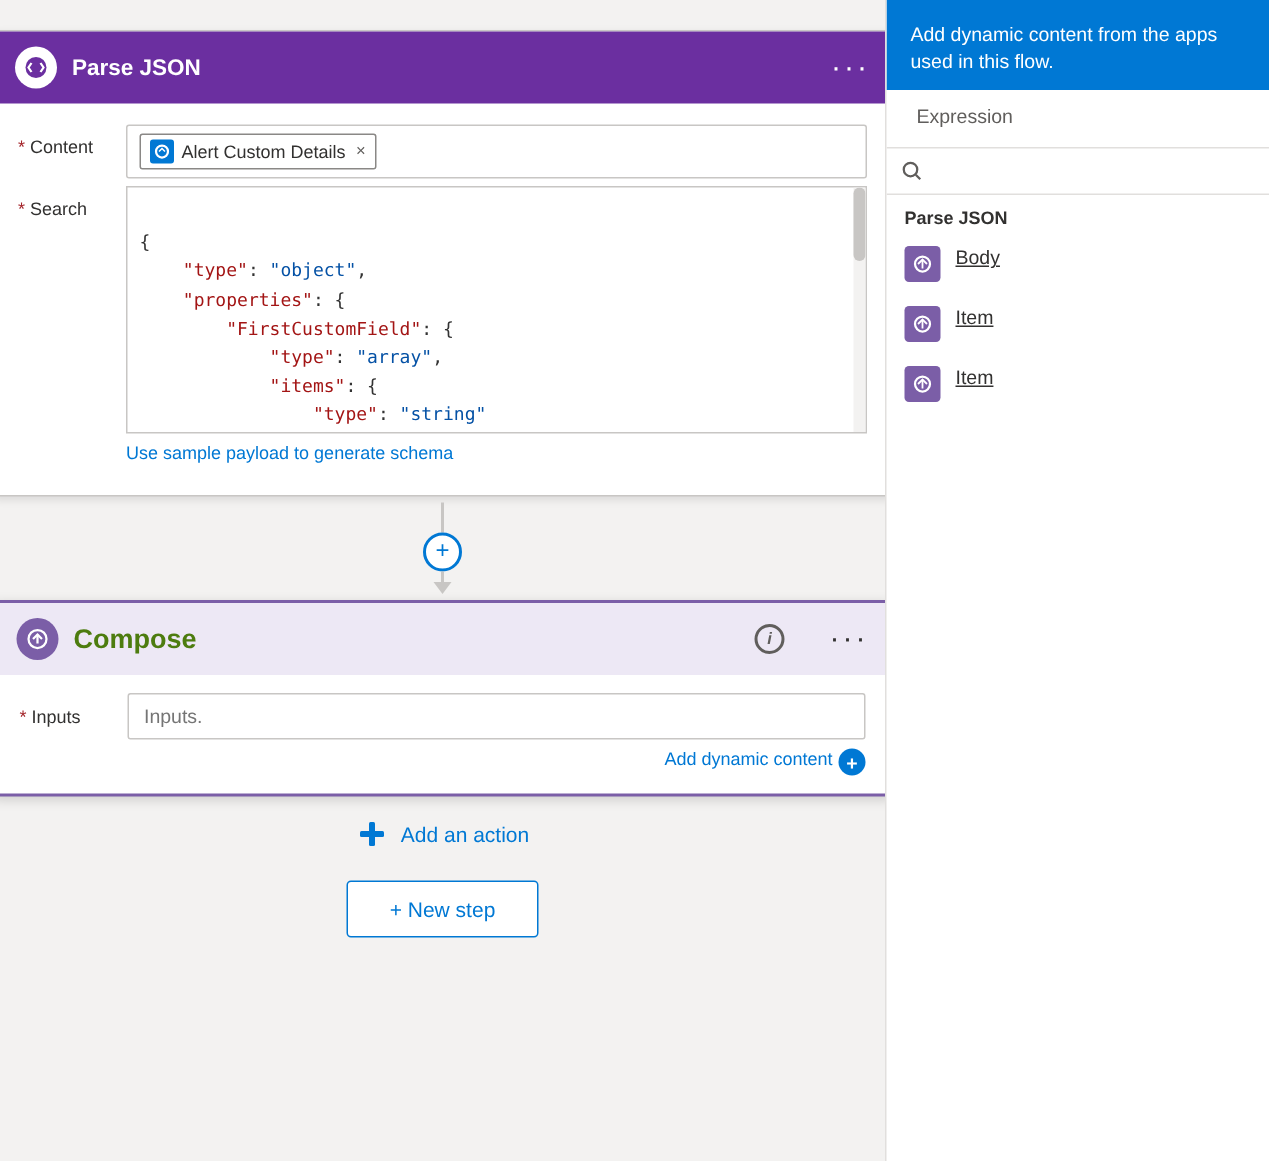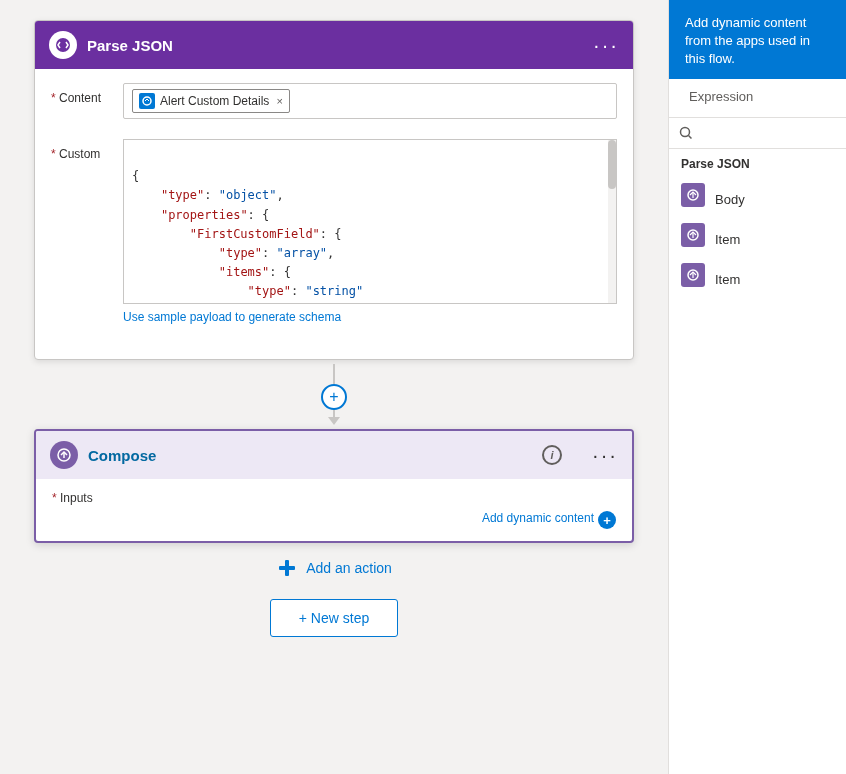--- a/index.html
+++ b/index.html
@@ -70,21 +70,21 @@
       letter-spacing: 2px;
     }
 
     .card-body {
       padding: 14px 16px;
     }
 
     .field-row {
       display: flex;
       align-items: flex-start;
-      margin-bottom: 20px;
+      margin-bottom: 5px;
       gap: 12px;
     }
 
     .field-label {
       font-size: 12px;
       color: #323130;
       min-width: 60px;
       padding-top: 8px;
       font-weight: 400;
     }
@@ -214,22 +214,22 @@
       height: 28px;
       background: #7b5ea7;
       border-radius: 50%;
       display: flex;
       align-items: center;
       justify-content: center;
       flex-shrink: 0;
     }
 
     .compose-title {
-      color: #0369a1;
-      font-size: 15px;
+      color: #4d7c0f;
+      font-size: 18px;
       font-weight: 600;
       flex: 1;
     }
 
     .info-icon {
       width: 20px;
       height: 20px;
       border: 2px solid #605e5c;
       border-radius: 50%;
       display: flex;
@@ -334,21 +334,21 @@
       color: #0078d4;
       font-size: 14px;
       cursor: pointer;
       display: flex;
       align-items: flex-end;
       gap: 6px;
     }
 
     
     .right-panel {
-      width: 178px;
+      width: 256px;
       background: white;
       border-left: 1px solid #e1dfdd;
       display: flex;
       flex-direction: column;
       height: 774px;
       overflow: hidden;
     }
 
     .panel-header {
       background: #0078d4;
@@ -400,26 +400,27 @@
 
     .panel-section-label {
       padding: 8px 12px 4px;
       font-size: 12px;
       color: #323130;
       font-weight: 600;
     }
 
     .panel-item {
       display: flex;
-      align-items: flex-end;
+      align-items: flex-start;
       gap: 10px;
       padding: 8px 12px;
       cursor: pointer;
       font-size: 13px;
       color: #323130;
+      text-decoration: underline;
     }
 
     .panel-item-icon {
       width: 24px;
       height: 24px;
       background: #7b5ea7;
       border-radius: 3px;
       display: flex;
       align-items: center;
       justify-content: center;
@@ -493,21 +494,21 @@
                   <path d="M3 5 L5 3 L7 5" stroke="white" stroke-width="1" fill="none"></path>
                 </svg>
             </div>
             <span>Alert Custom Details</span>
             <span class="tag-close">×</span>
           </div>
         </div>
       </div>
 
       <div class="field-row" style="align-items:flex-start;">
-        <span class="field-label" style="font-size:12px;color:#323130;padding-top:8px;">Custom</span>
+        <span class="field-label" style="font-size:12px;color:#323130;padding-top:8px;">Search</span>
         <div class="schema-container">
           <div class="schema-scroll-wrapper">
             <div class="schema-inner" style="padding-right:16px;">
 <span class="json-brace">{</span>
     <span class="json-key">"type"</span><span class="json-colon">: </span><span class="json-value">"object"</span><span class="json-brace">,</span>
     <span class="json-key">"properties"</span><span class="json-colon">: {</span>
         <span class="json-key">"FirstCustomField"</span><span class="json-colon">: {</span>
             <span class="json-key">"type"</span><span class="json-colon">: </span><span class="json-value">"array"</span><span class="json-brace">,</span>
             <span class="json-key">"items"</span><span class="json-colon">: {</span>
                 <span class="json-key">"type"</span><span class="json-colon">: </span><span class="json-value">"string"</span>
@@ -541,20 +542,21 @@
         </svg>
       </div>
       <span class="compose-title">Compose</span>
       <div class="info-icon">i</div>
       <span style="width:10px;"></span>
       <span class="card-menu" style="color:#323130;">···</span>
     </div>
     <div class="compose-body">
       <div class="inputs-row">
         <span class="inputs-label">Inputs</span>
+        <input class="inputs-field" placeholder="Inputs." style="">
       </div>
       <div class="add-dynamic-row">
         <button class="add-dynamic-btn">
           <span>Add dynamic content</span>
           <div class="add-dynamic-plus">+</div>
         </button>
       </div>
     </div>
   </div>
 

